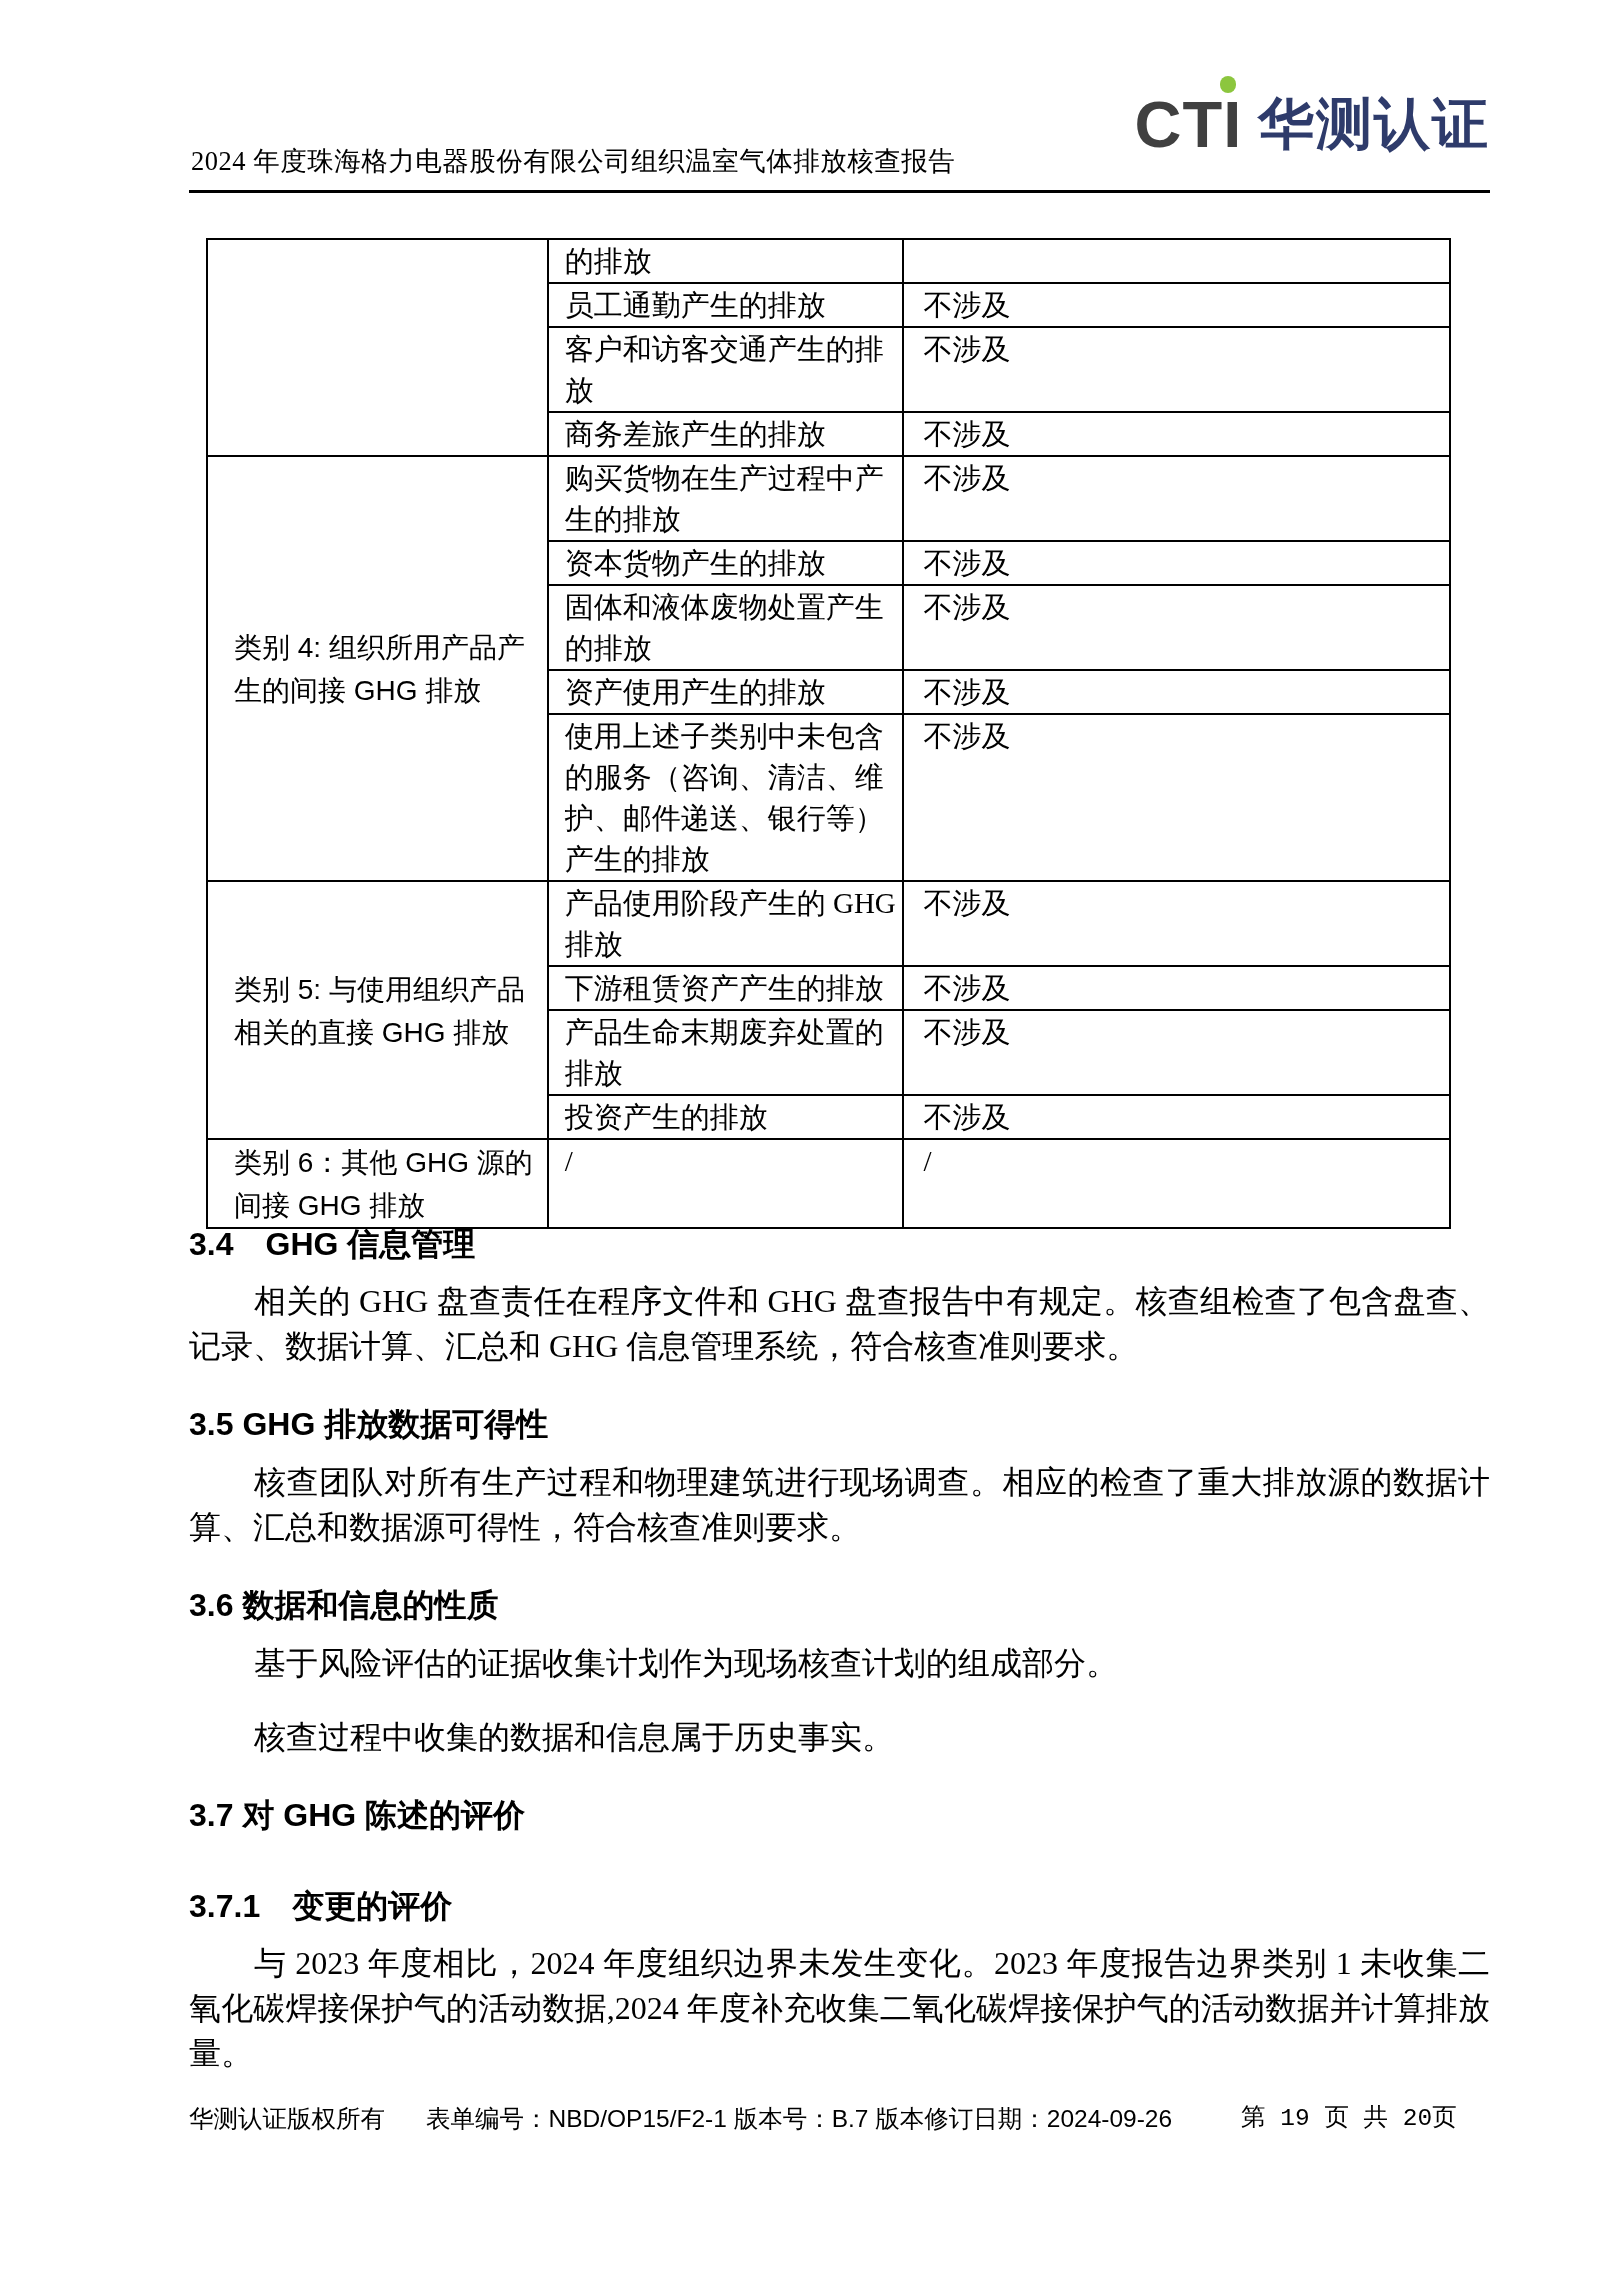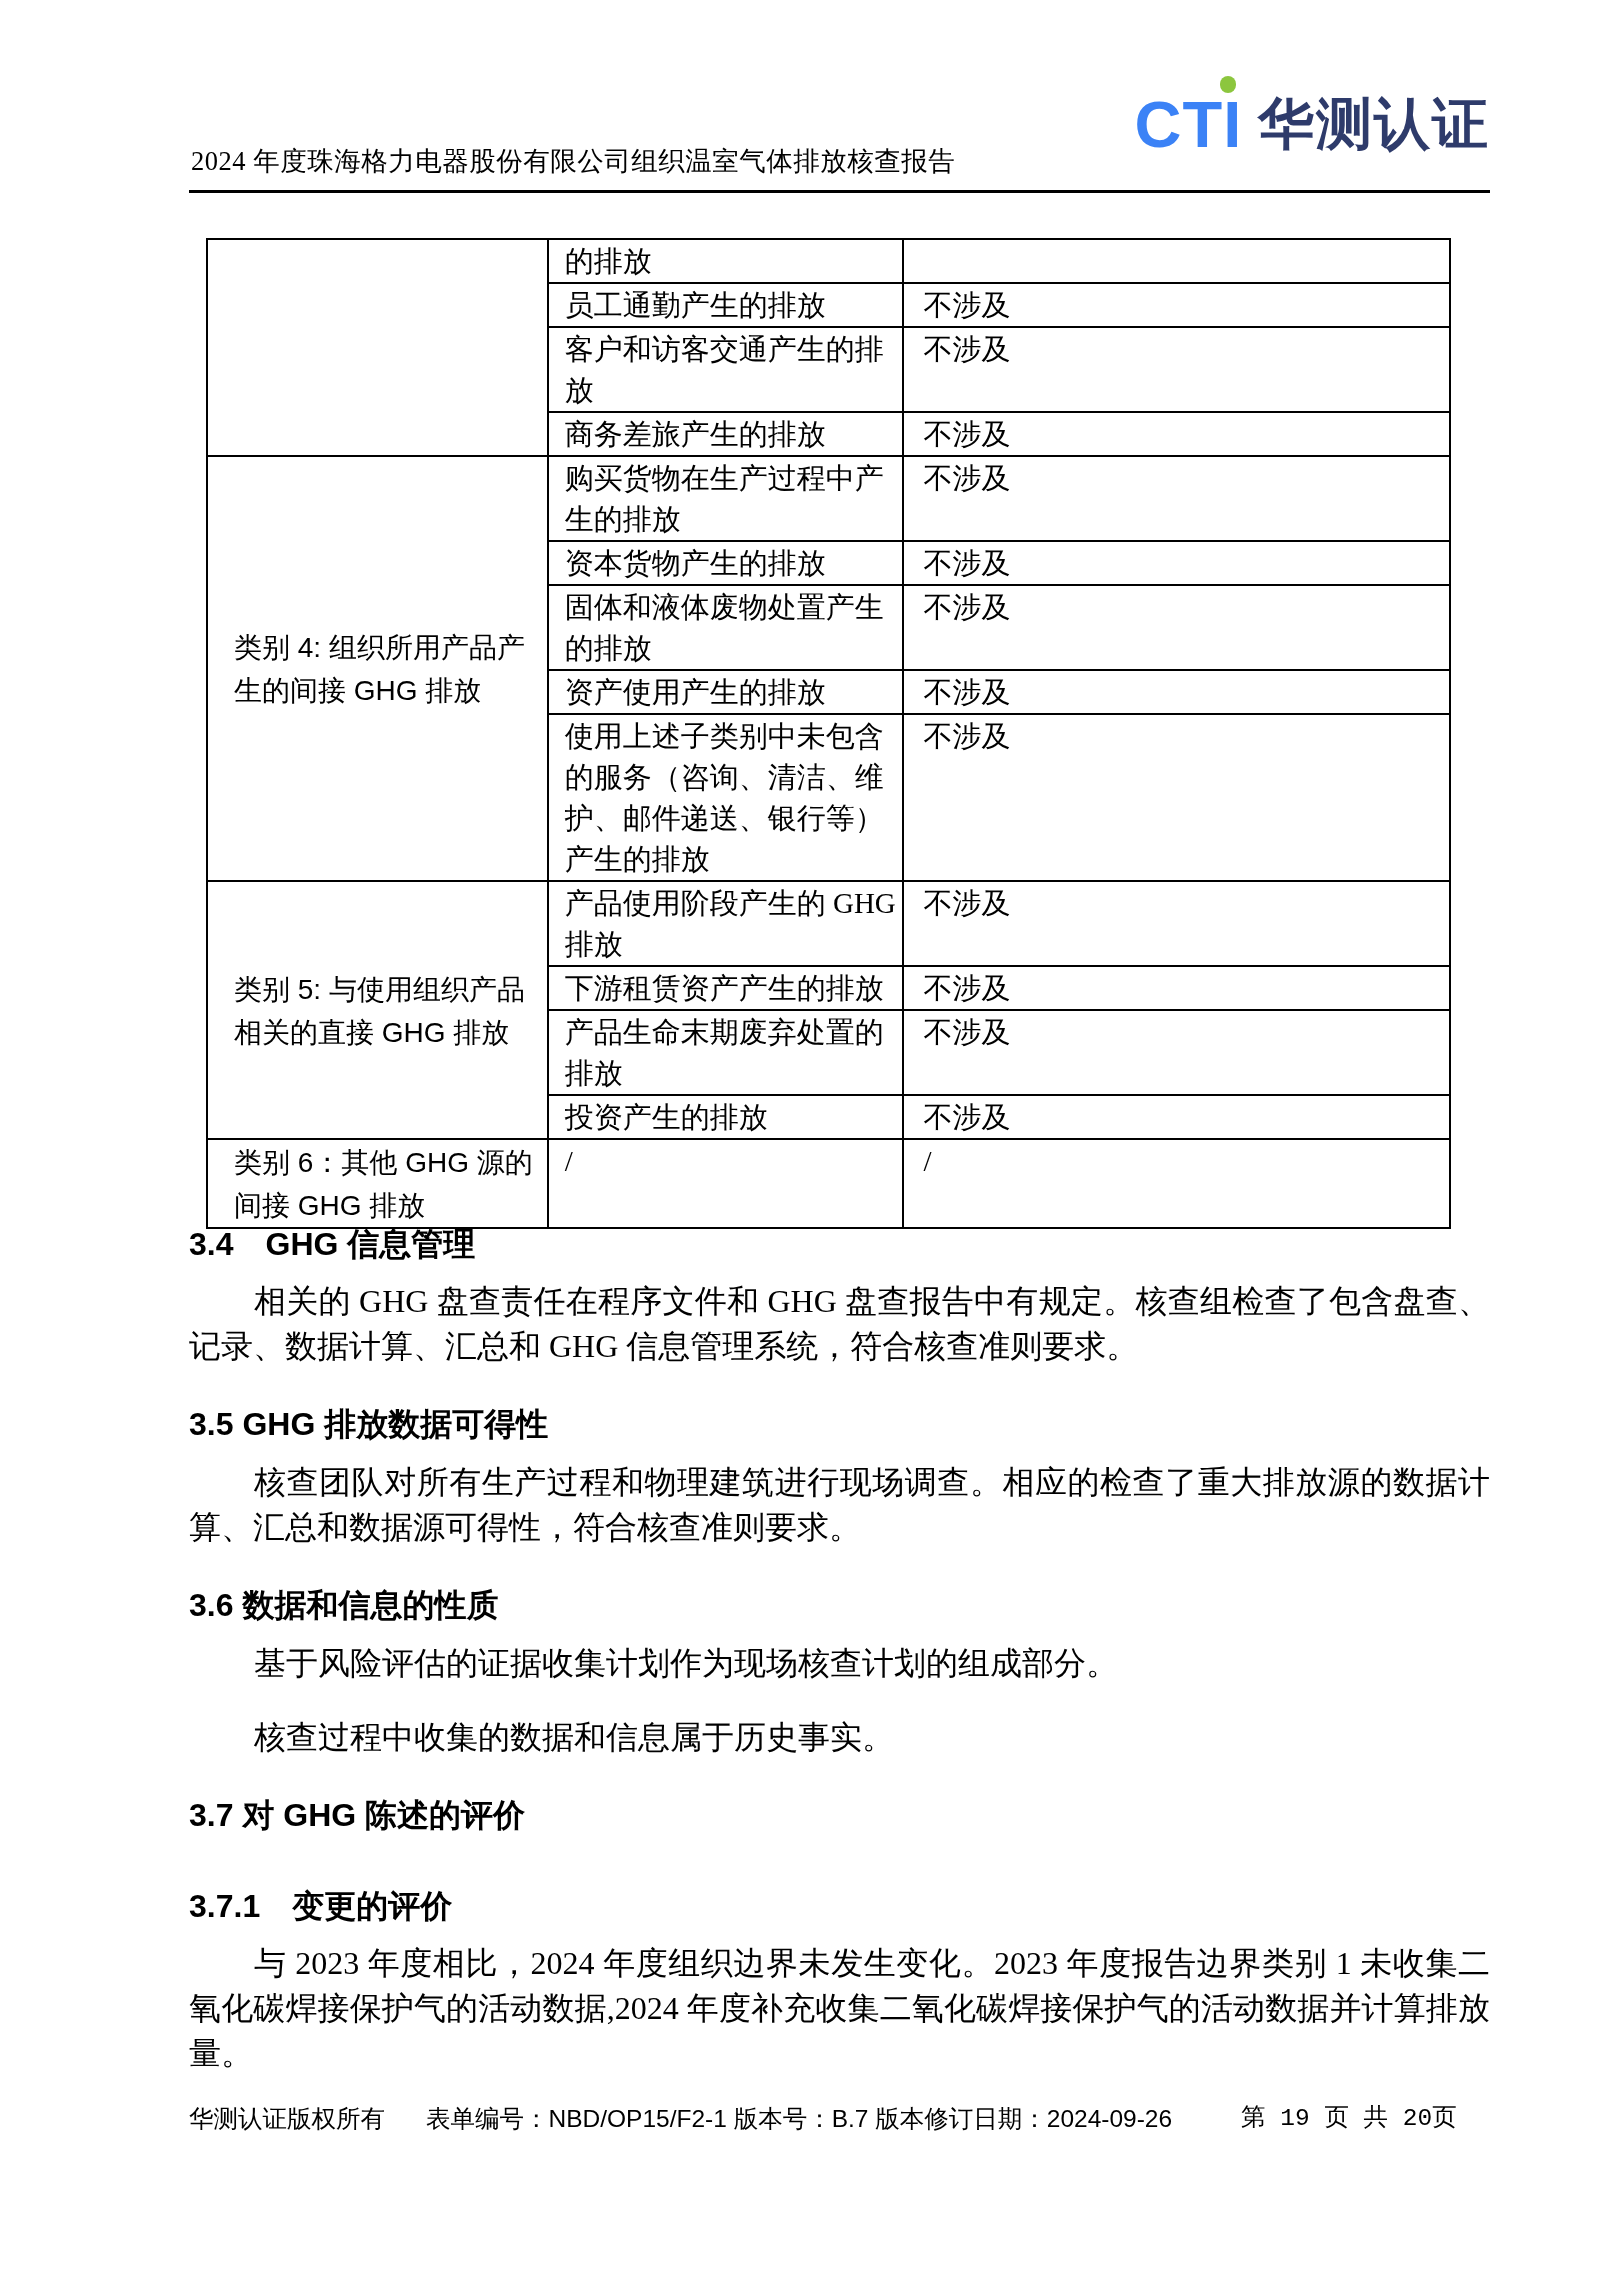--- a/index.html
+++ b/index.html
@@ -7,21 +7,21 @@
     position:relative;width:1621px;height:2293px;background:#ffffff;
     margin:0 auto;overflow:hidden;color:#000;
     font-family:"Liberation Serif", serif;
   }
   
   .header{position:absolute;left:189px;top:0;width:1301px;height:190px;border-bottom:3.9px solid #000;}
   .header-title{position:absolute;left:2px;bottom:11.8px;font-size:26.5px;line-height:1.25;letter-spacing:0.5px;white-space:pre;}
   .logo{position:absolute;right:0;bottom:39px;display:flex;align-items:flex-end;}
   .logo-cti{
     position:relative;font-family:"Liberation Sans",sans-serif;font-weight:800;
-    font-size:65px;line-height:0.82;letter-spacing:1px;color:#3b82f6;
+    font-size:65px;line-height:0.82;letter-spacing:1px;color:#404040;
   }
   .logo-dot{position:absolute;top:-21.6px;right:5.9px;width:16.7px;height:16.7px;border-radius:50%;background:#8cc63e;}
   .logo-brand{
     font-family:Liberation Serif, serif;font-weight:700;font-size:56px;line-height:0.95;
     color:#2e3b6b;margin-left:15.7px;letter-spacing:2px;white-space:pre;
   }
   
   table.ghg{
     position:absolute;left:206px;top:238px;width:1243px;
     border-collapse:collapse;table-layout:fixed;border:2.9px solid #000;

